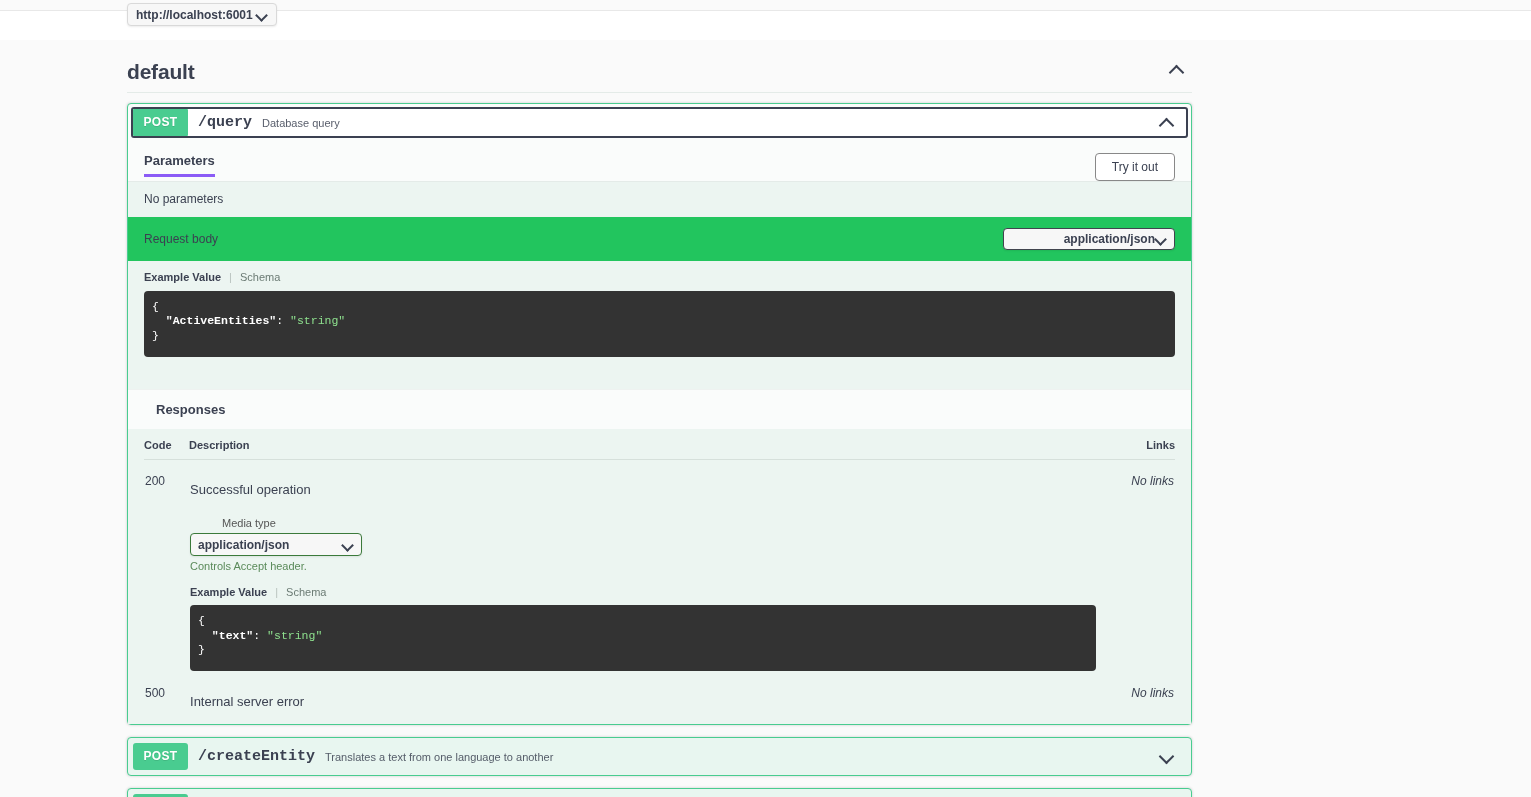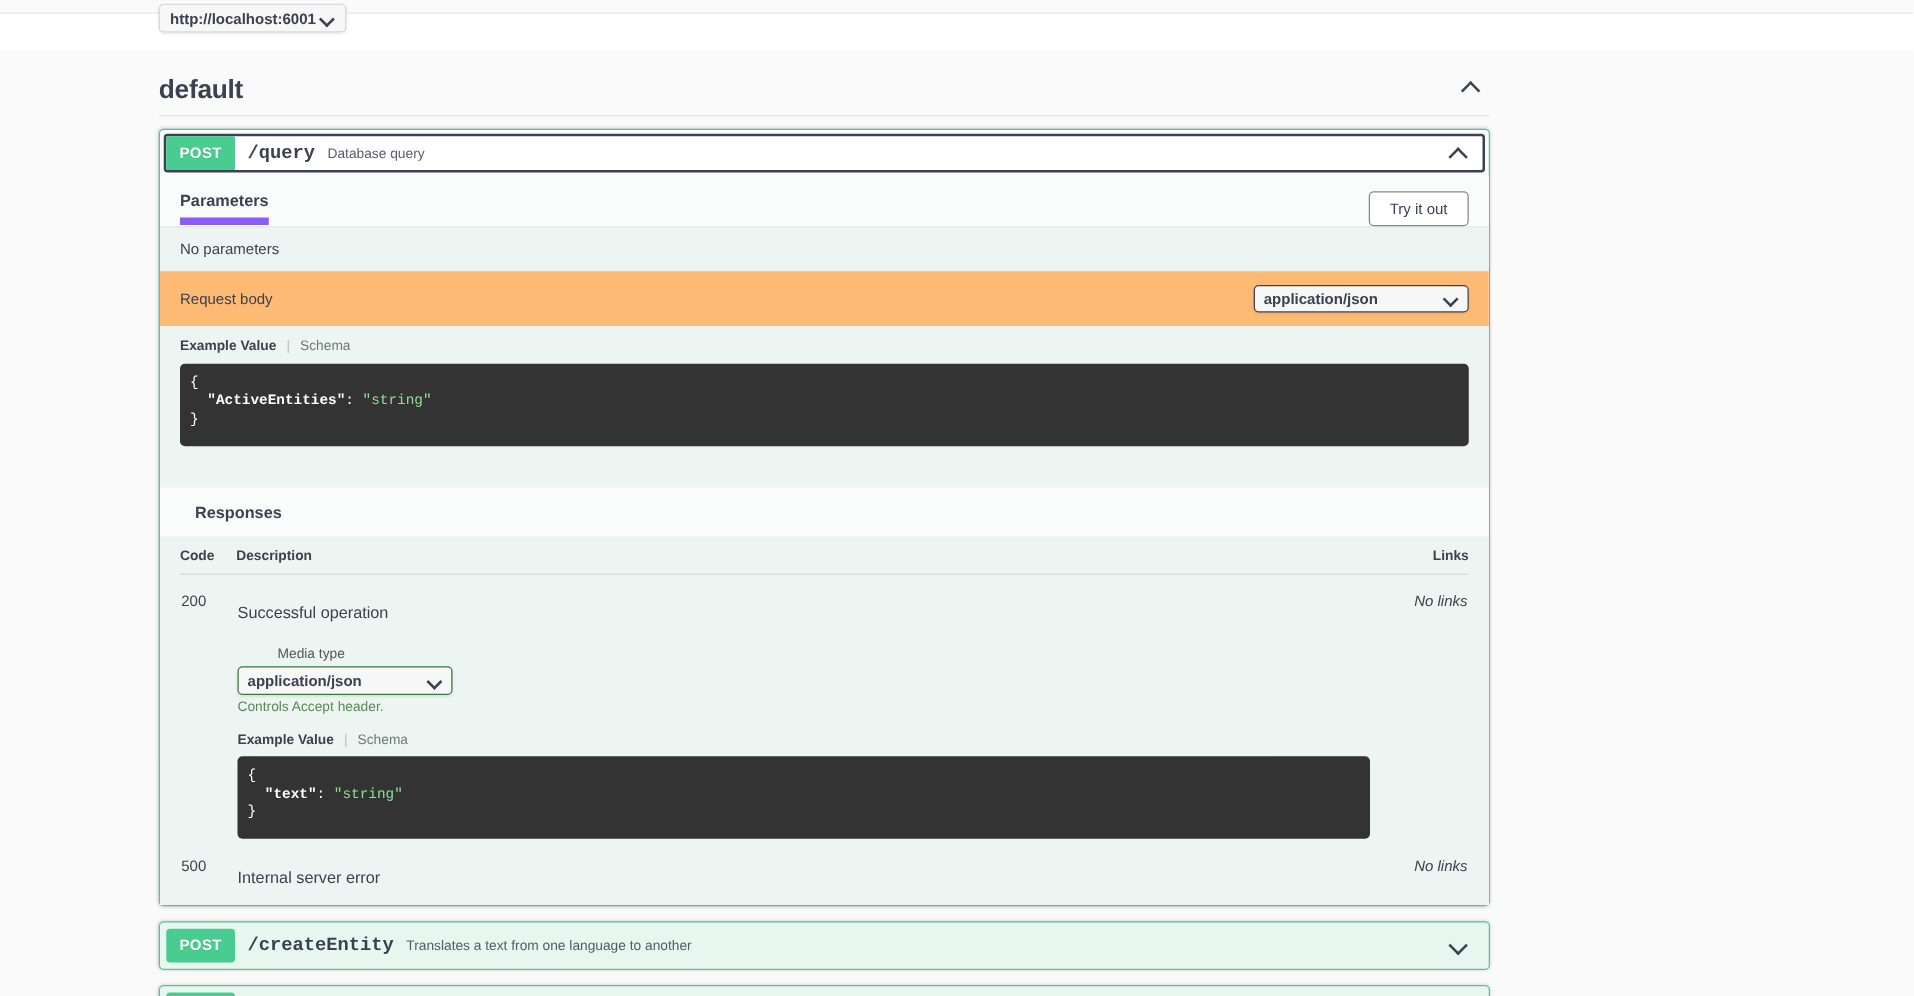--- a/index.html
+++ b/index.html
@@ -160,21 +160,21 @@
     align-items: flex-start;
     justify-content: space-between;
     padding: 12px 16px 0 16px;
     background: #fafcfb;
   }
   .tab-label {
     font-size: 13px;
     font-weight: bold;
     color: #3b4151;
     padding-bottom: 6px;
-    border-bottom: 6px solid #8b5cf6;
+    border-bottom: 3px solid #8b5cf6;
     display: inline-block;
   }
   .tryout-btn {
     font-size: 12px;
     padding: 6px 16px;
     border: 1px solid #888;
     border-radius: 4px;
     background: #fff;
     color: #3b4151;
     cursor: pointer;
@@ -182,26 +182,27 @@
   }
 
   .sect-band {
     background: #ecf5f1;
     padding: 10px 16px;
     font-size: 12px;
     color: #3b4151;
     border-top: 1px solid #e4ebe8;
   }
   .band-white {
-    background: #fdba74;
+    background: #22c55e;
     padding: 11px 16px;
     display: flex;
     align-items: center;
     justify-content: space-between;
     border-top: 1px solid #eef2f0;
+    text-align: right;
   }
   .band-label { font-size: 12px; color: #3b4151; }
 
   .media-select {
     min-width: 172px;
     height: 22px;
     border: 1px solid #41444e;
     border-radius: 4px;
     background: #f7f7f7;
     display: flex;

